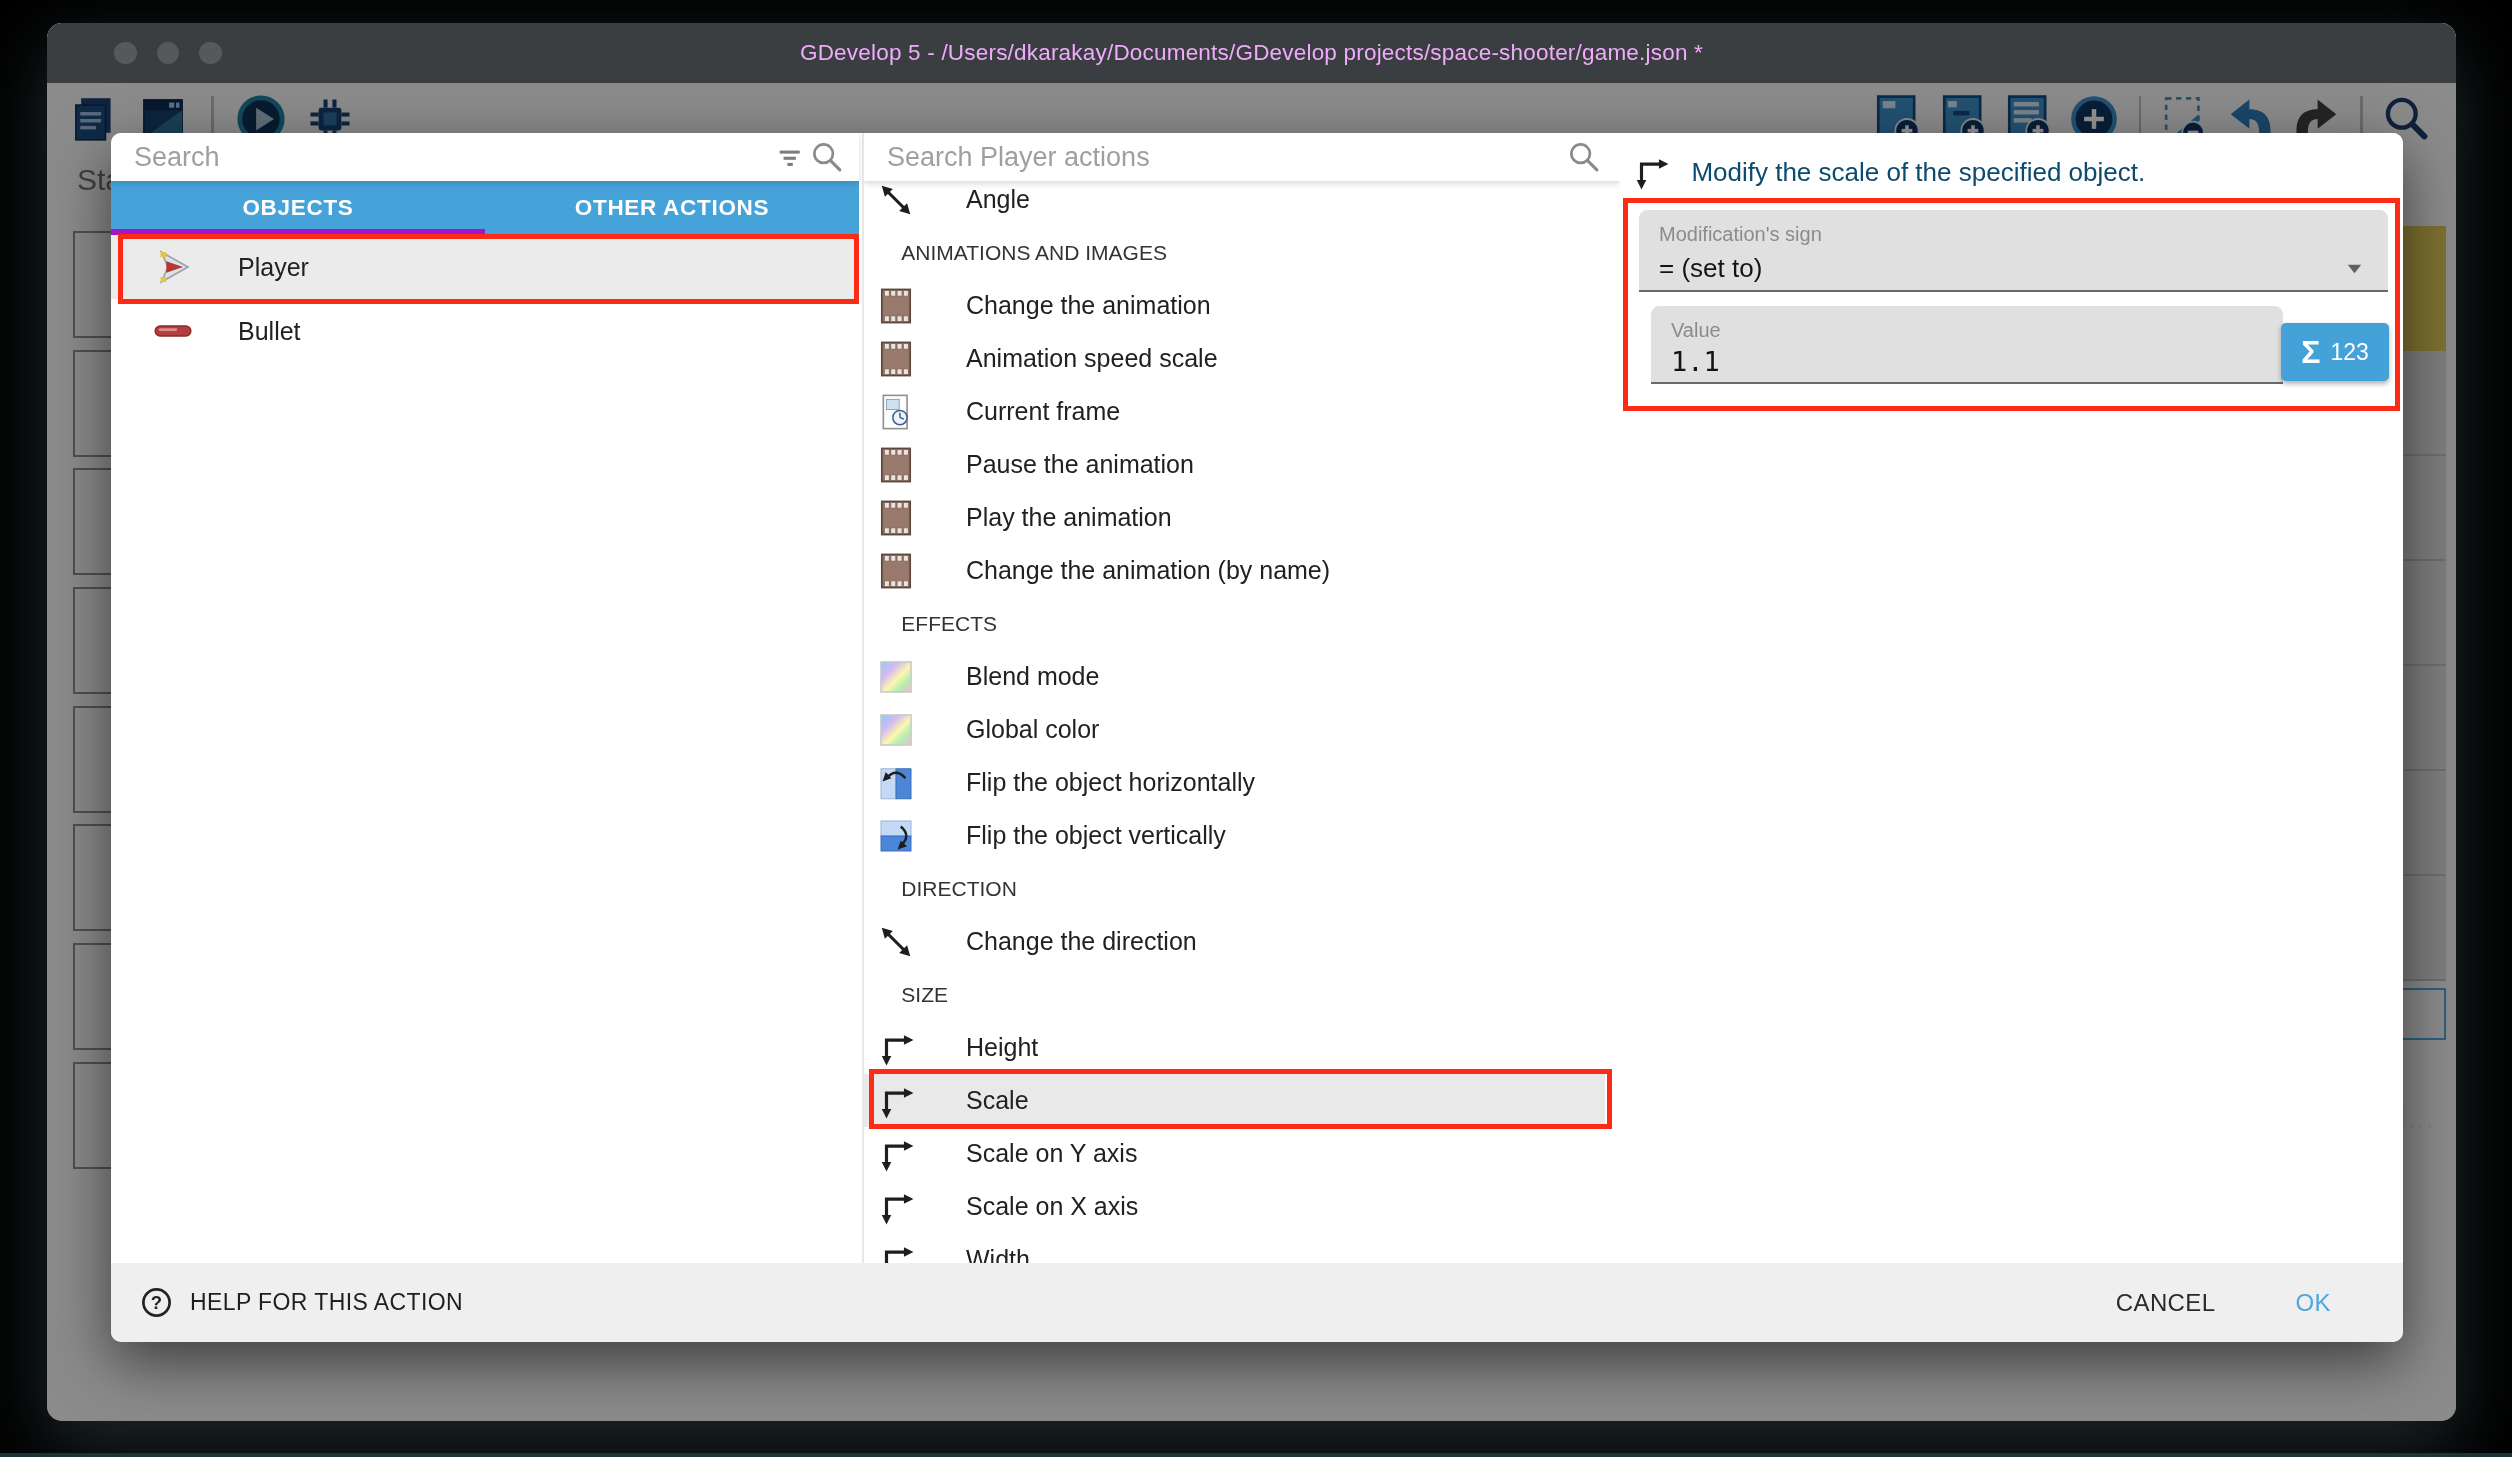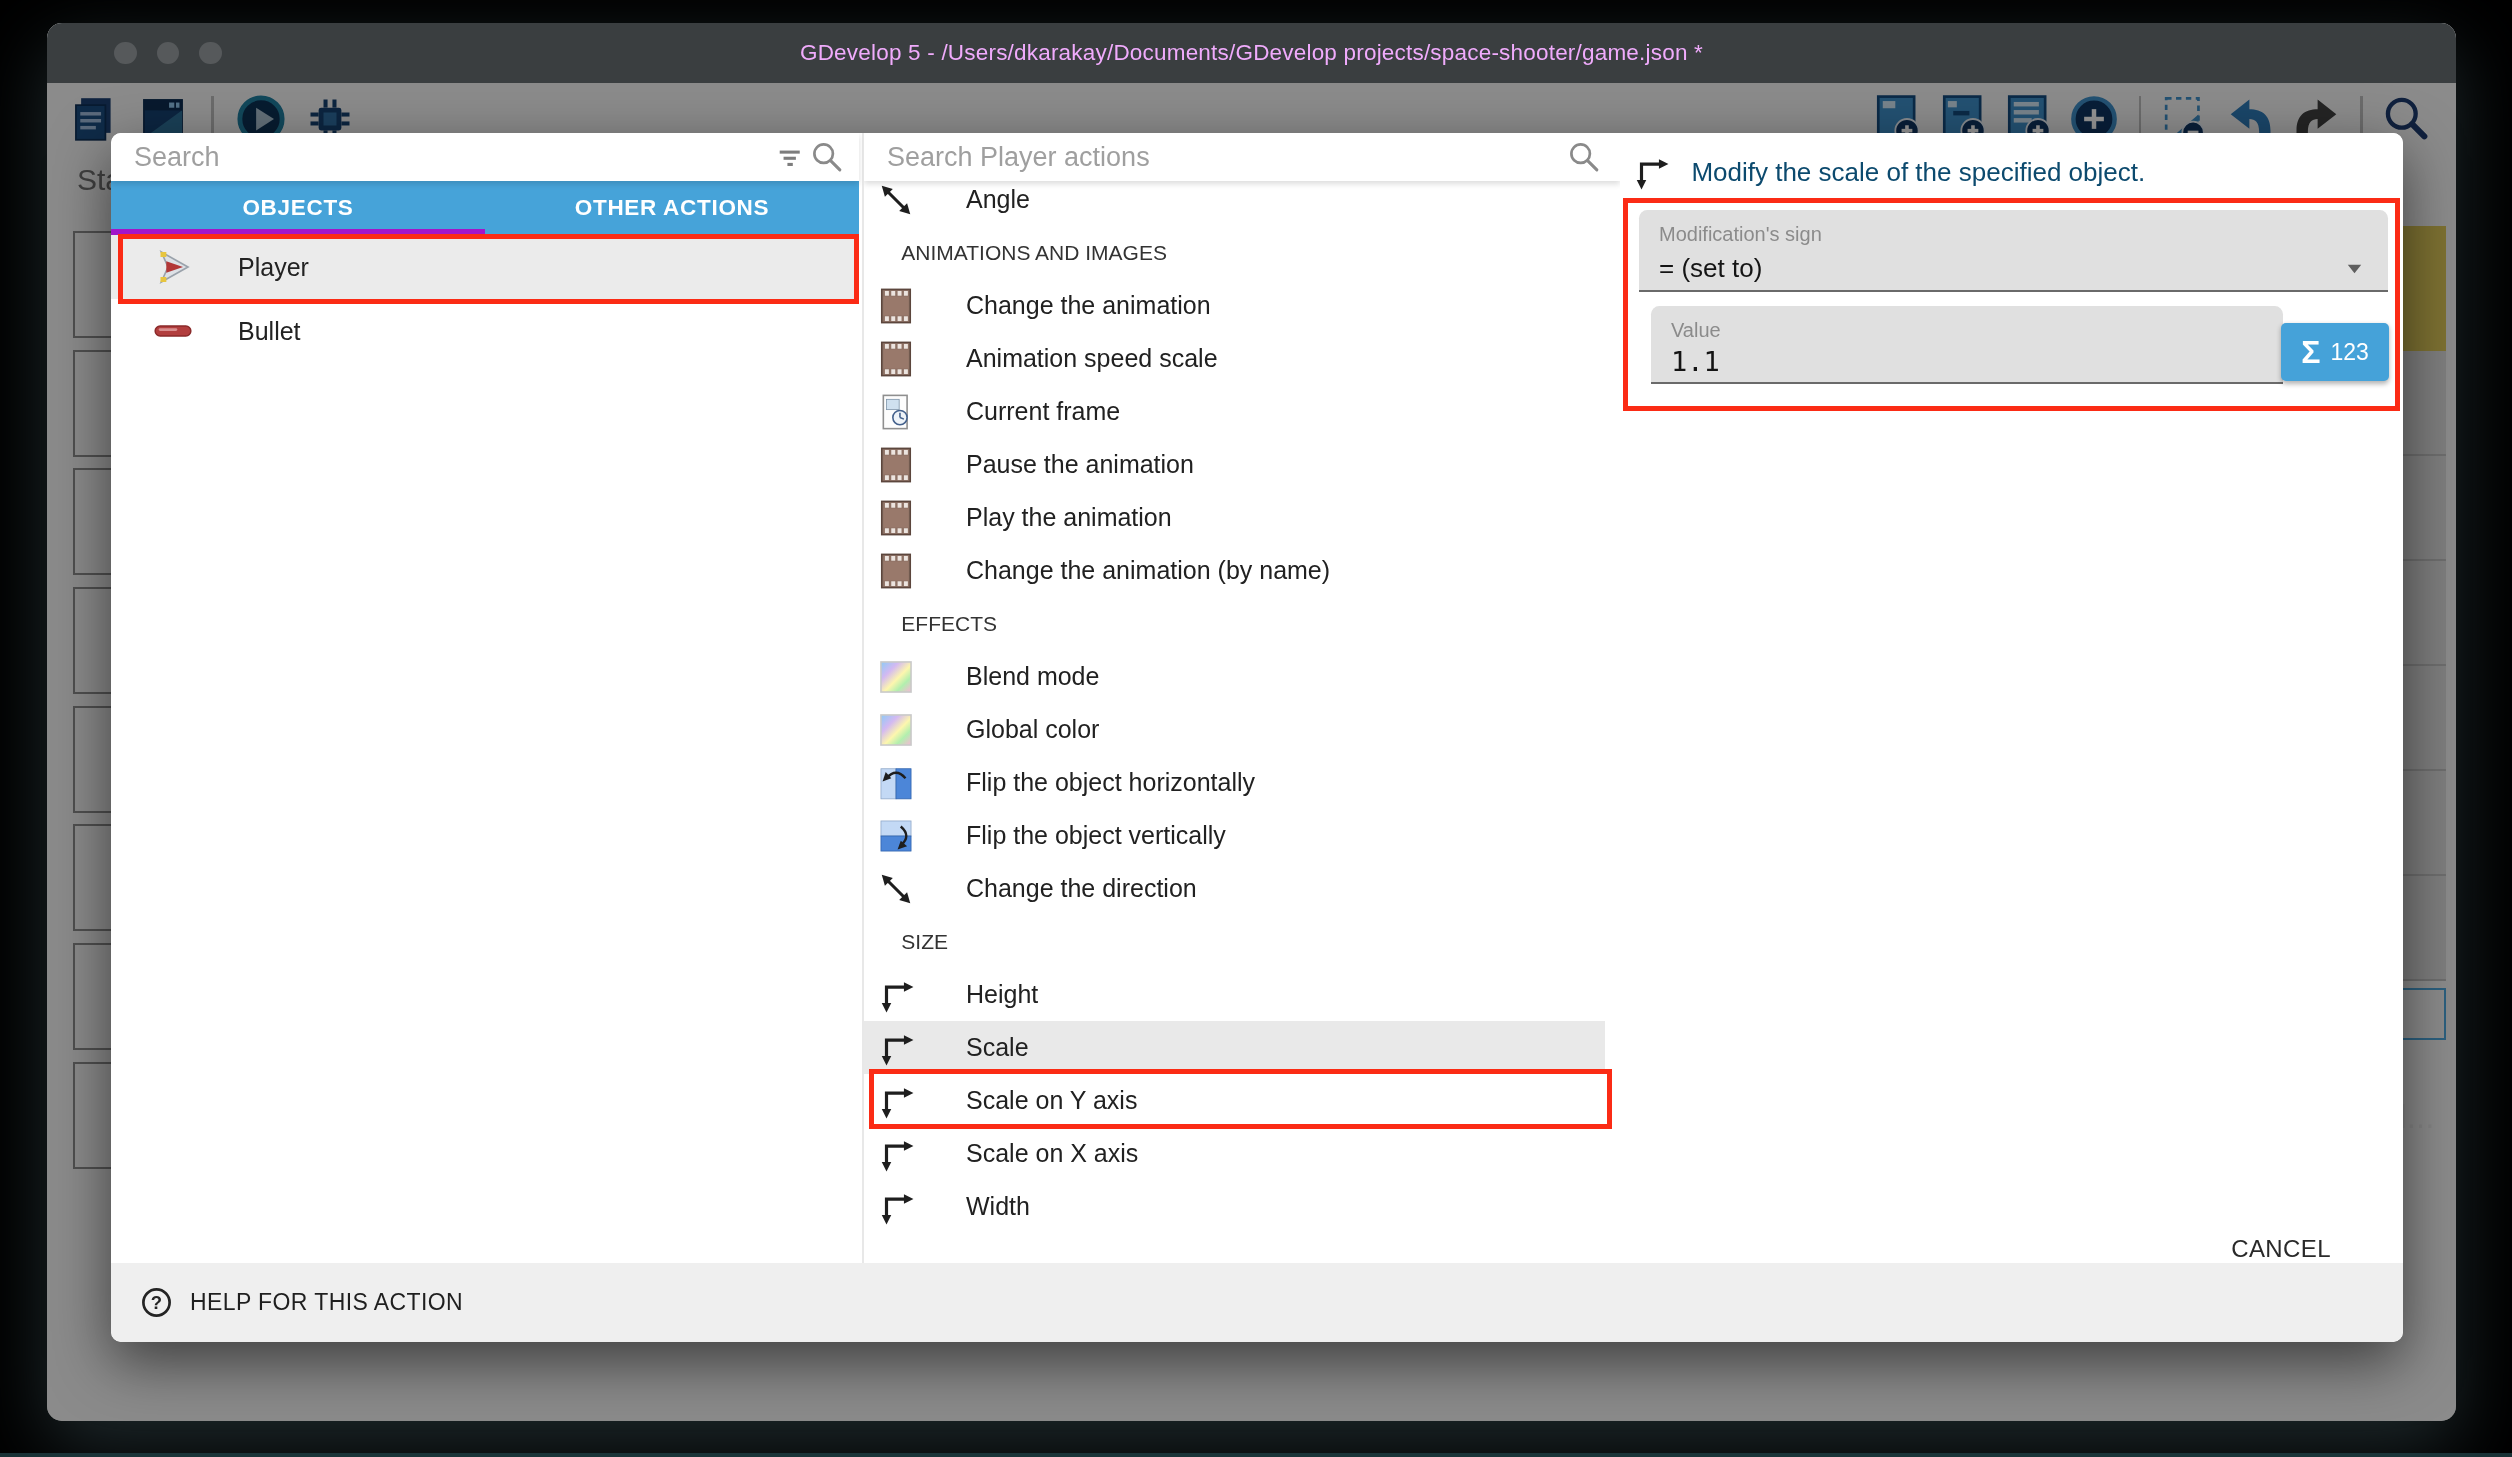--- a/index.html
+++ b/index.html
@@ -96,21 +96,21 @@
     justify-content:center; gap:10px; cursor:pointer; }
   .expr-btn .sigma { color:#fff; font-size:32px; font-weight:bold; }
   .expr-btn .num { color:#fff; font-size:23px; }
 
   .footer { position:absolute; left:0; top:1130px; width:2292px; height:79px; background:#efefef;
     display:flex; align-items:center; border-radius:0 0 10px 10px; }
   .help-btn { display:flex; align-items:center; margin-left:27px; cursor:pointer; }
   .help-btn .icon { width:37px; height:37px; }
   .help-btn .icon svg { width:100%; height:100%; }
   .help-btn .lbl { margin-left:15px; font-size:23px; color:#1f1f1f; letter-spacing:0.4px; }
-  .footer-right { margin-left:auto; display:flex; align-items:center; gap:80px; padding-right:72px;flex-direction:column; }
+  .footer-right { margin-left:auto; display:flex; align-items:center; gap:80px; padding-right:72px; }
   .btn-cancel { font-size:24px; color:#2a2a2a; letter-spacing:0.4px; cursor:pointer; }
   .btn-ok { font-size:24px; color:#4da6e0; letter-spacing:0.4px; cursor:pointer; }
 
   
   .anno { position:absolute; border:5.8px solid #fb2b15; z-index:60; pointer-events:none; }
   .anno1 { left:118px; top:234px; width:741px; height:70px; }
   .anno2 { left:869px; top:1069px; width:743px; height:60px; }
   .anno3 { left:1623px; top:198px; width:777px; height:213px; }
 </style>
 </head>
@@ -424,20 +424,21 @@
           </div>
           <div class="act-row">
             <span class="icon"><svg viewBox="0 0 48 48">
                 <rect x="5" y="5" width="38" height="19" fill="#c3d9f5" stroke="#8fa8c8"></rect>
                 <rect x="5" y="24" width="38" height="19" fill="#4c86d8" stroke="#2f62ad"></rect>
                 <path d="M30 12 Q44 24 30 36" fill="none" stroke="#1e1e1e" stroke-width="3"></path>
                 <path d="M26 41 L38 37 L30 30 Z" fill="#1e1e1e"></path>
               </svg></span>
             <span class="lbl">Flip the object vertically</span>
           </div>
+          <div class="sec-row">DIRECTION</div>
           <div class="act-row">
             <span class="icon"><svg viewBox="0 0 48 48">
                 <path d="M12 12 L36 36" stroke="#1e1e1e" stroke-width="4"></path>
                 <path d="M6 6 L20 10 L10 20 Z" fill="#1e1e1e"></path>
                 <path d="M42 42 L28 38 L38 28 Z" fill="#1e1e1e"></path>
               </svg></span>
             <span class="lbl">Change the direction</span>
           </div>
           <div class="sec-row">SIZE</div>
           <div class="act-row">

